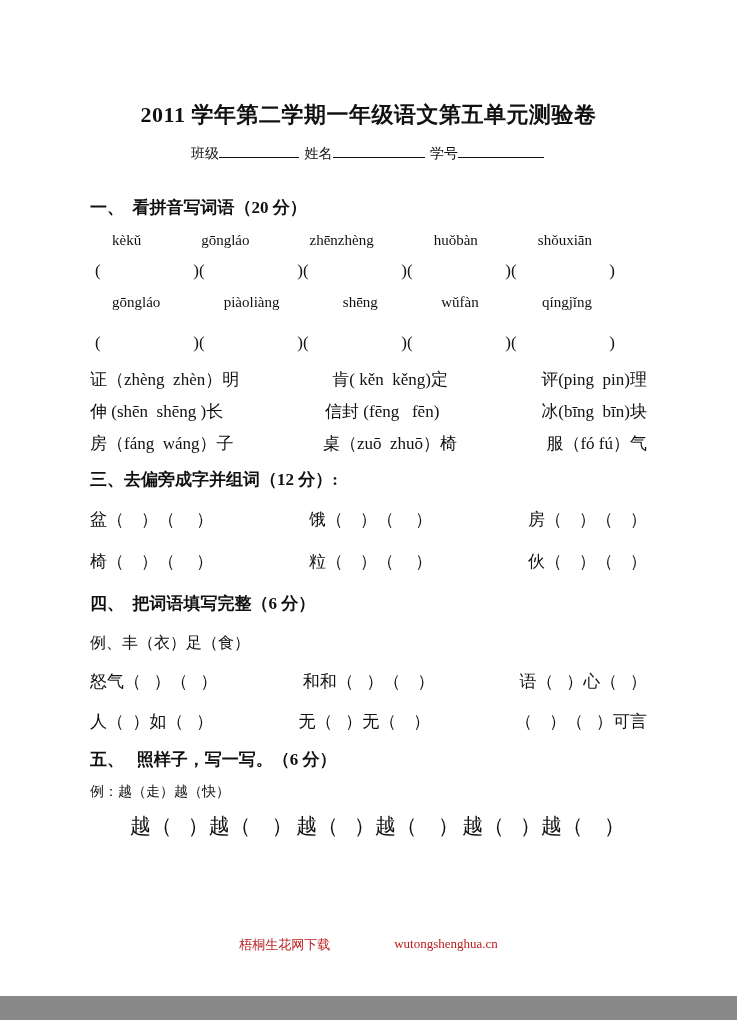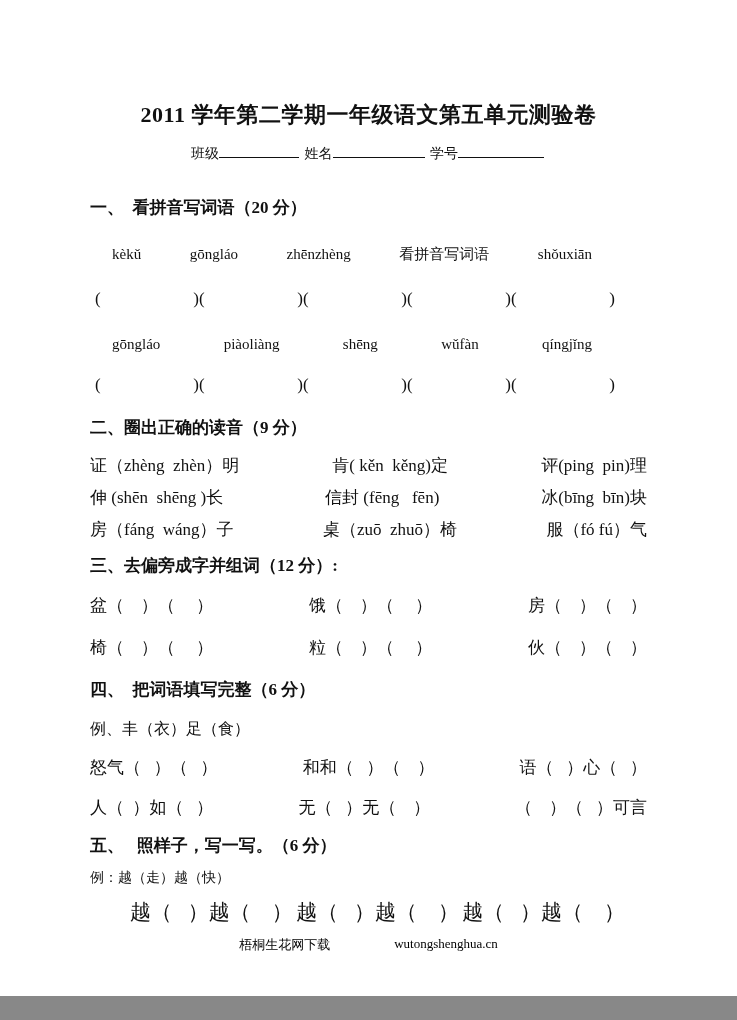--- a/index.html
+++ b/index.html
@@ -67,38 +67,38 @@
     line-height: 22px;
   }
   .example-line {
     font-size: 16px;
     line-height: 22px;
     white-space: pre;
   }
   .small { font-size: 14px; line-height: 20px; }
   .s5-row { padding: 0 22px 0 40px; font-size: 21px; }
   .mt32 { margin-top: 32px; }
-  .mt22 { margin-top: 24px; }
+  .mt22 { margin-top: 10px; }
   .mt20 { margin-top: 20px; }
   .mt18 { margin-top: 18px; }
   .mt16 { margin-top: 16px; }
   .mt14 { margin-top: 14px; }
   .mt12 { margin-top: 12px; }
   .mt10 { margin-top: 10px; }
   .mt8  { margin-top: 8px; }
   .footer {
     position: absolute;
     left: 0;
     top: 936px;
     width: 100%;
     display: flex;
     justify-content: center;
     gap: 64px;
     font-size: 13px;
-    color: #000000;
+    color: #b91c1c;
   }
 </style>
 </head>
 <body>
 
 <div class="page">
 
   <h1 class="title">2011 学年第二学期一年级语文第五单元测验卷</h1>
 
   <div class="info-line">
@@ -106,21 +106,21 @@
     <span class="info-field"><span>姓名</span><span class="blank" style="width:92px"></span></span>
     <span class="info-field"><span>学号</span><span class="blank" style="width:86px"></span></span>
   </div>
 
   <div class="sec-heading mt32">一、  看拼音写词语（20 分）</div>
 
   <div class="pinyin-row mt22">
     <span>kèkǔ</span>
     <span>gōngláo</span>
     <span>zhēnzhèng</span>
-    <span>看拼音写词语</span>
+    <span>huǒbàn</span>
     <span>shǒuxiān</span>
   </div>
 
   <div class="bracket-row mt22">
     <span>(</span>
     <span>)(</span>
     <span>)(</span>
     <span>)(</span>
     <span>)(</span>
     <span>)</span>
@@ -136,21 +136,20 @@
 
   <div class="bracket-row mt20">
     <span>(</span>
     <span>)(</span>
     <span>)(</span>
     <span>)(</span>
     <span>)(</span>
     <span>)</span>
   </div>
 
-  <div class="sec-heading mt20">二、圈出正确的读音（9 分）</div>
 
   <div class="row mt14">
     <span>证（zhèng  zhèn）明</span>
     <span>肯( kěn  kěng)定</span>
     <span>评(ping  pin)理</span>
   </div>
   <div class="row mt8">
     <span>伸 (shēn  shēng )长</span>
     <span>信封 (fēng   fēn)</span>
     <span>冰(bīng  bīn)块</span>

